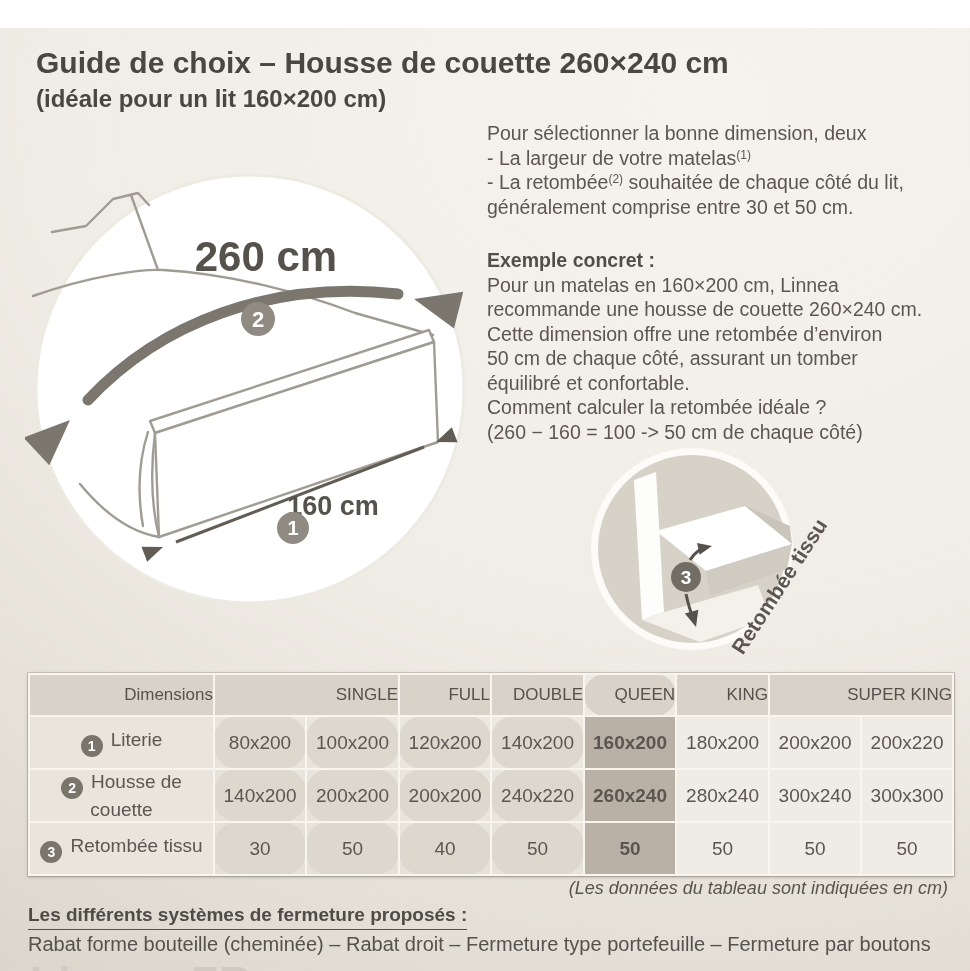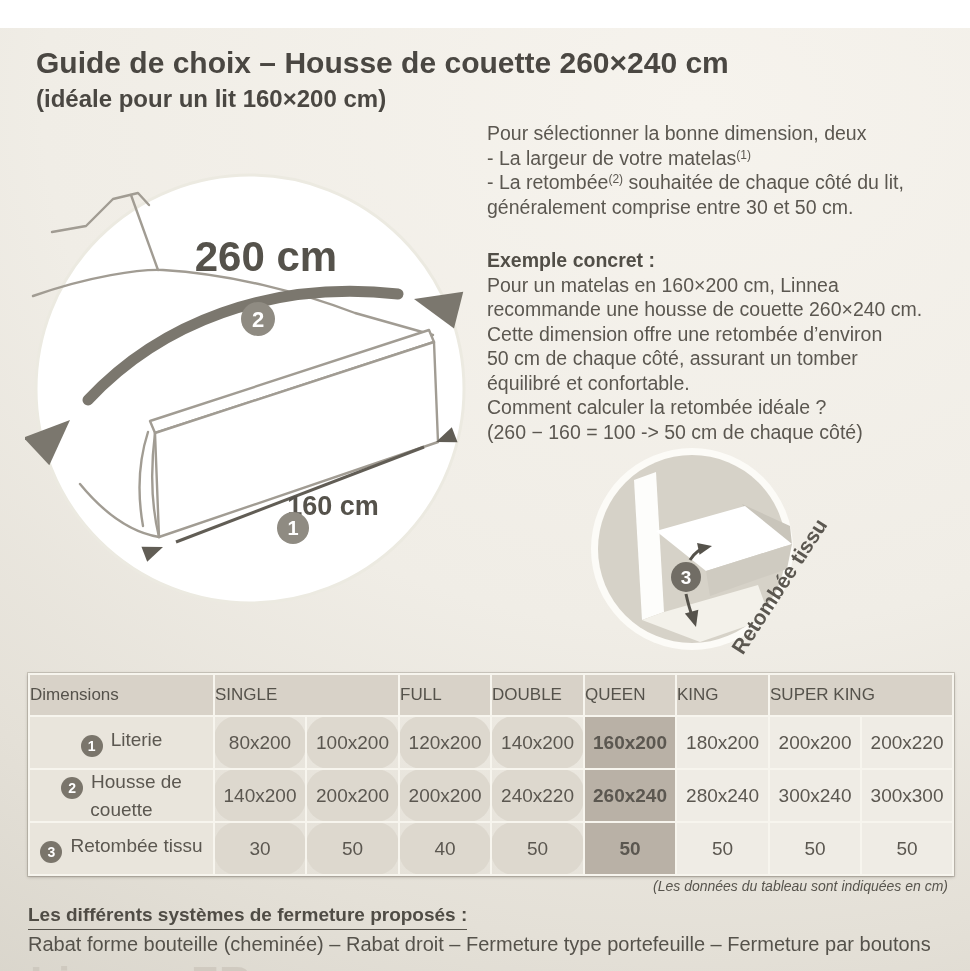--- a/index.html
+++ b/index.html
@@ -22,34 +22,34 @@
   .drop-label{
     position:absolute;left:737px;top:612px;transform:rotate(-57deg);transform-origin:0 50%;
     font-size:21px;font-weight:bold;color:#5b5750;white-space:nowrap;
   }
 
   table.size{
     position:absolute;left:28px;top:645px;width:924px;border-collapse:collapse;table-layout:fixed;
     box-shadow:0 1px 3px rgba(80,75,65,.4), 0 0 0 1px rgba(150,144,132,.35);
   }
   table.size th, table.size td{border:2px solid #f7f5ee;padding:0;}
-  table.size th{height:40px;background:#d8d2c8;font-size:17px;font-weight:normal;color:#55524b;text-align:left;}
+  table.size th{height:40px;background:#d8d2c8;font-size:17px;font-weight:normal;color:#55524b;text-align:right;}
   th.lbl{text-align:left;padding-left:12px;font-size:18px;}
-  th.hq{font-weight:bold;background:#d1cbc0;}
+  th.hq{font-weight:bold;background:#d1cbc0;border-radius:21px;}
   th.hr{background:#dcd7cd;}
   table.size td{height:51px;text-align:center;font-size:19px;color:#5b5750;}
   td.lblcell{background:#e9e5dc;text-align:left;padding-left:10px;color:#524f48;}
   td.cl{background:#ddd8ce;border-radius:23px;}
   td.chl{background:#b9b1a6;color:#fcfbf8;font-weight:bold;}
   td.cr{background:#efece5;}
   .badge{
     display:inline-flex;width:22px;height:22px;border-radius:50%;background:#7a756b;color:#fff;
     font-size:14px;font-weight:bold;align-items:center;justify-content:center;margin-right:8px;vertical-align:-5px;
   }
-  .table-note{position:absolute;right:22px;top:850px;font-style:italic;font-size:14px;color:#57544d;}
+  .table-note{position:absolute;right:22px;top:850px;font-style:italic;font-size:18px;color:#57544d;}
 
   .closure-heading{
     position:absolute;left:28px;top:876px;font-size:19px;font-weight:bold;color:#4f4c45;
     border-bottom:1.5px solid #55524b;padding-bottom:3px;
   }
   .closure-list{position:absolute;left:28px;top:905px;font-size:20px;color:#55524b;white-space:nowrap;}
 
   .watermark{
     position:absolute;left:30px;top:930px;font-size:44px;font-weight:bold;letter-spacing:1px;
     color:rgba(199,193,183,0.65);

